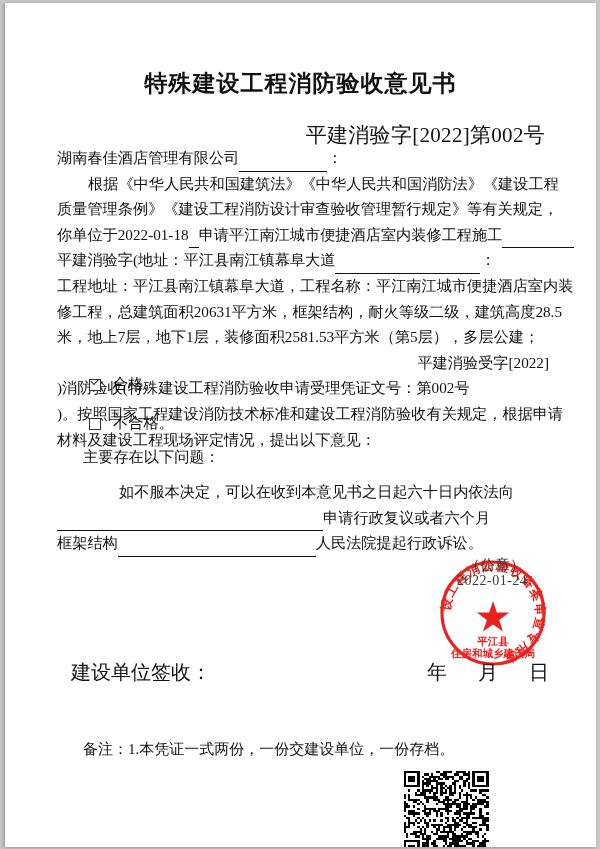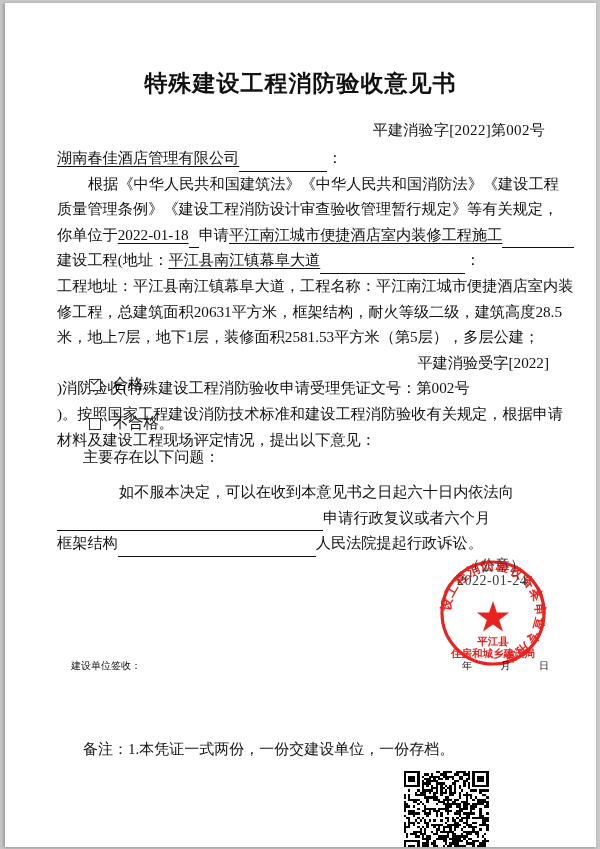--- a/index.html
+++ b/index.html
@@ -40,21 +40,21 @@
     font-family: "Liberation Sans", "DejaVu Sans", sans-serif;
     font-weight: bold;
     font-size: 23px;
     letter-spacing: 1px;
     color: #111;
   }
   .doc-number {
     position: absolute;
     right: 51px;
     top: 110px;
-    font-size: 15px;
+    font-size: 21px;
     color: #111;
     letter-spacing: 0.3px;
   }
 
   
   .body-block {
     position: absolute;
     left: 52px;
     top: 134px;
     width: 492px;
@@ -62,21 +62,20 @@
     line-height: 25.6px;
     color: #111;
   }
   .line {
     white-space: nowrap;
     position: relative;
     height: 25.6px;
   }
   .indent2 { padding-left: 31px; }
   .ul {
-    text-decoration: underline;
     text-underline-offset: 3px;
   }
   .fill {
     display: inline-block;
     border-bottom: 1px solid #111;
     vertical-align: baseline;
   }
   .right-align {
     text-align: right;
   }
@@ -139,21 +138,21 @@
     color: #3c3c3c;
     white-space: nowrap;
   }
 
   
   .sig-row {
     position: absolute;
     left: 66px;
     top: 648px;
     width: 478px;
-    font-size: 10px;
+    font-size: 20px;
     color: #111;
     display: flex;
     justify-content: space-between;
   }
   .sig-date span { margin-left: 26px; }
   .sig-date span:first-child { margin-left: 0; }
 
   .remark {
     position: absolute;
     left: 78px;
@@ -190,21 +189,21 @@
       </div>
 
       <div class="line indent2">根据《中华人民共和国建筑法》《中华人民共和国消防法》《建设工程</div>
       <div class="line">质量管理条例》《建设工程消防设计审查验收管理暂行规定》等有关规定，</div>
 
       <div class="line">
         <span>你单位于</span><span class="ul">2022-01-18</span><span class="fill" style="width:10px;">&nbsp;</span><span>申请</span><span class="ul">平江南江城市便捷酒店室内装修工程施工</span><span class="fill" style="width:72px;">&nbsp;</span>
       </div>
 
       <div class="line">
-        <span>建设工程(地址：</span><span class="ul">平江县南江镇幕阜大道</span><span class="fill" style="width:145px;">&nbsp;</span><span>：</span>
+        <span>平建消验字(地址：</span><span class="ul">平江县南江镇幕阜大道</span><span class="fill" style="width:145px;">&nbsp;</span><span>：</span>
       </div>
 
       <div class="line">工程地址：平江县南江镇幕阜大道，工程名称：平江南江城市便捷酒店室内装</div>
       <div class="line">修工程，总建筑面积20631平方米，框架结构，耐火等级二级，建筑高度28.5</div>
       <div class="line">米，地上7层，地下1层，装修面积2581.53平方米（第5层），多层公建；</div>
 
       <div class="line right-align">平建消验受字[2022]</div>
       <div class="line">)消防验收(特殊建设工程消防验收申请受理凭证文号：第002号</div>
 
       <div class="line">)。按照国家工程建设消防技术标准和建设工程消防验收有关规定，根据申请</div>

